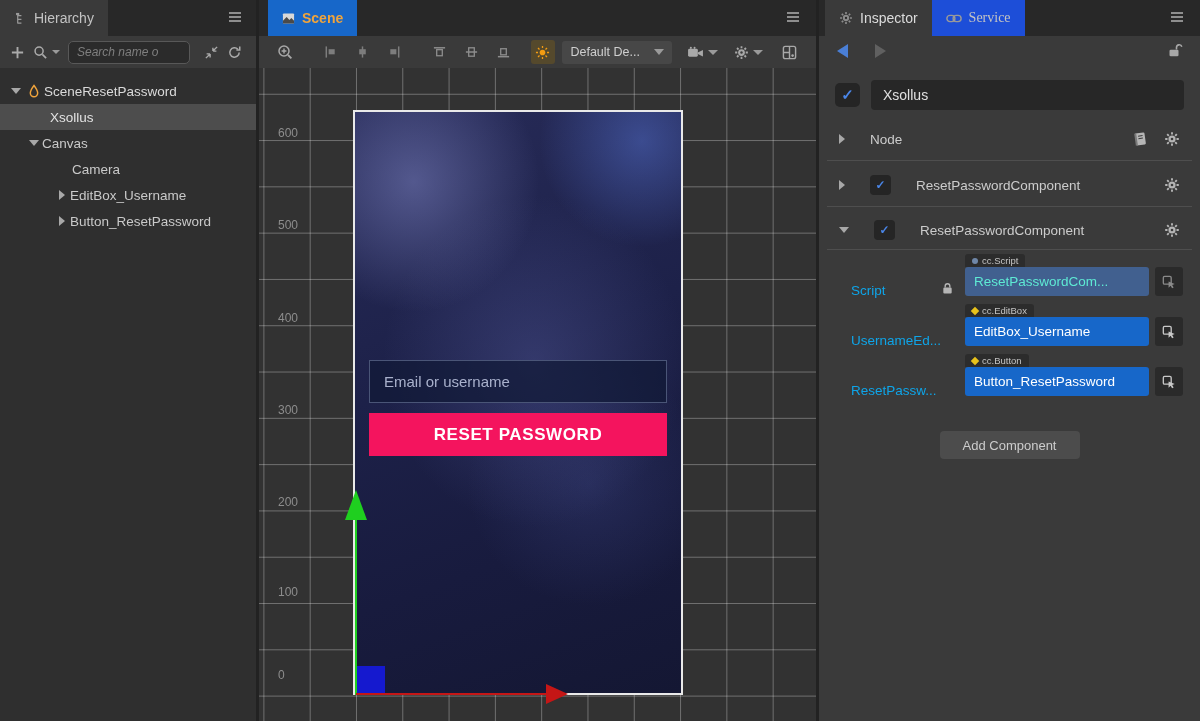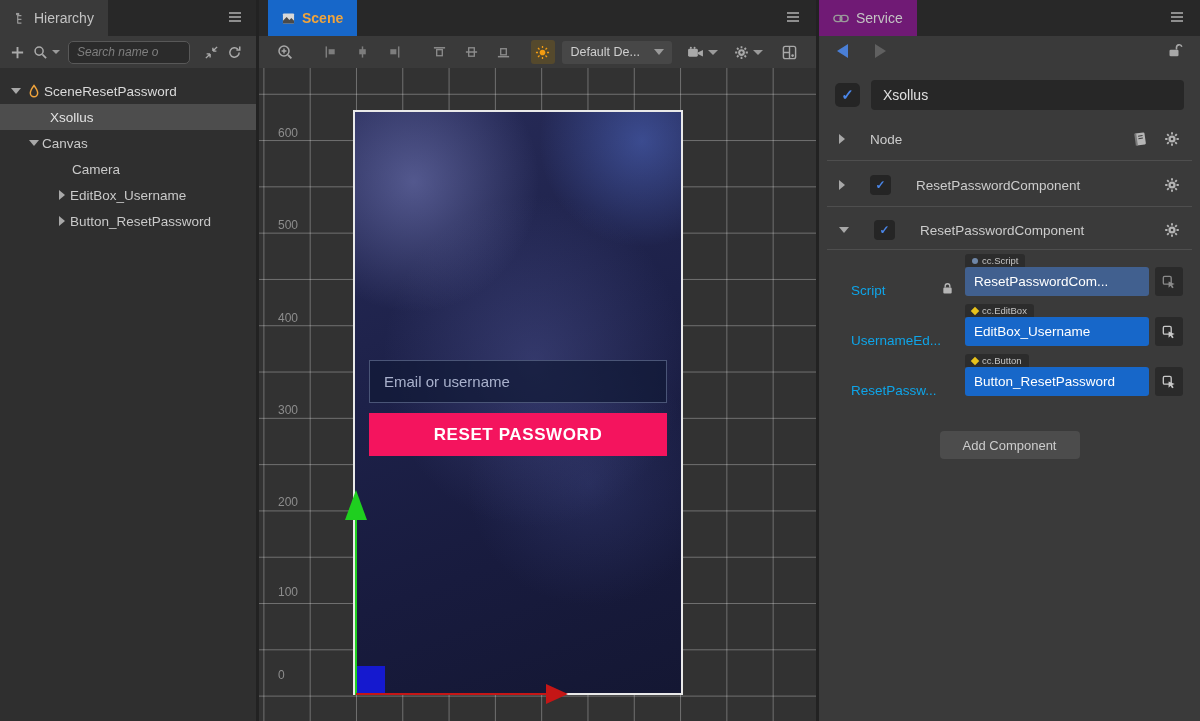--- a/index.html
+++ b/index.html
@@ -71,21 +71,21 @@
   .axis-y-head { position:absolute; left:86px; top:422px; width:0; height:0;
       border-left:11px solid transparent; border-right:11px solid transparent; border-bottom:30px solid #1fcf1f; }
   .axis-x-line { position:absolute; left:97px; top:625px; width:190px; height:2px; background:#c51616; }
   .axis-x-head { position:absolute; left:287px; top:616px; width:0; height:0;
       border-top:10px solid transparent; border-bottom:10px solid transparent; border-left:22px solid #c51616; }
   .origin-square { position:absolute; left:98px; top:598px; width:28px; height:28px; background:#1519cf; }
 
   
   #inspector { position:absolute; left:819px; top:0; width:381px; height:721px; background:#3a3a3a; }
   #inspector .tab-active { background:#3a3a3a; color:#dcdcdc; }
-  #inspector .tab-service { background:#701a75; }
+  #inspector .tab-service { background:#1d4ed8;font-family:Liberation Serif, serif; }
   .insp-nav { position:absolute; top:36px; left:0; right:0; height:30px; }
   .nav-back { position:absolute; left:18px; top:8px; width:0; height:0;
       border-top:7px solid transparent; border-bottom:7px solid transparent; border-right:11px solid #4a7fd6; }
   .nav-fwd { position:absolute; left:56px; top:8px; width:0; height:0;
       border-top:7px solid transparent; border-bottom:7px solid transparent; border-left:11px solid #606060; }
   .unlock { position:absolute; right:16px; top:7px; color:#a8a8a8; }
 
   .name-row { position:absolute; top:80px; left:0; right:0; height:30px; }
   .checkbox { position:absolute; left:16px; top:3px; width:25px; height:24px; background:#252525;
       border-radius:5px; display:flex; align-items:center; justify-content:center;
@@ -104,21 +104,21 @@
       white-space:nowrap; overflow:hidden; }
   .prop-lock { position:absolute; left:122px; top:16px; color:#b5b5b5; }
   .prop-tag { position:absolute; left:146px; top:-12px; height:13px; background:#2c2c2c;
       border-radius:3px 3px 0 0; display:flex; align-items:center; gap:4px; padding:0 7px;
       font-size:9.5px; color:#c4c4c4; }
   .tag-dot-round { width:6px; height:6px; border-radius:50%; background:#6f87a8; }
   .tag-dot-diamond { width:6px; height:6px; background:#e8c21b; transform:rotate(45deg); }
   .prop-field { position:absolute; left:146px; top:1px; width:184px; height:29px; border-radius:3px;
       display:flex; align-items:center; padding:0 9px; font-size:13.5px; white-space:nowrap; overflow:hidden; }
   .field-ref { background:#1767c9; color:#ffffff; }
-  .field-disabled { background:#41608f; color:#ffffff; }
+  .field-disabled { background:#41608f; color:#5eead4; }
   .prop-pick { position:absolute; left:336px; top:1px; width:28px; height:29px; background:#2a2a2a;
       border-radius:3px; display:flex; align-items:center; justify-content:center; color:#c9c9c9; }
   .pick-dim { color:#8a8a8a; }
 
   .add-comp { position:absolute; left:50%; transform:translateX(-50%); top:431px; width:140px; height:28px;
       background:#4c4c4c; border-radius:4px; color:#cccccc; font-size:13px; display:flex;
       align-items:center; justify-content:center; }
 </style>
 </head>
 <body>
@@ -345,20 +345,30 @@
       <div class="axis-y-head"></div>
       <div class="axis-x-line"></div>
       <div class="axis-x-head"></div>
     </div>
   </div>
 
   <div class="vdiv" style="left:816px;"></div>
 
   <div id="inspector">
     <div class="tabbar">
+      <div class="tab tab-active" style="margin-left:6px;">
+        <span>
+          <svg viewBox="0 0 16 16" width="14" height="14">
+              <path d="M8 1.2v2.3M8 12.5v2.3M1.2 8h2.3M12.5 8h2.3M3.2 3.2l1.6 1.6M11.2 11.2l1.6 1.6M12.8 3.2l-1.6 1.6M4.8 11.2l-1.6 1.6" stroke="#8b8b8b" stroke-width="1.9"></path>
+              <circle cx="8" cy="8" r="3.6" fill="#8b8b8b"></circle>
+              <circle cx="8" cy="8" r="1.3" fill="#282828"></circle>
+            </svg>
+        </span>
+        <span>Inspector</span>
+      </div>
       <div class="tab tab-service">
         <span>
           <svg viewBox="0 0 18 10" width="16" height="9" fill="none" stroke="#9a9a9a" stroke-width="1.6">
               <rect x="1" y="1.5" width="9" height="7" rx="3.5"></rect>
               <rect x="8" y="1.5" width="9" height="7" rx="3.5"></rect>
             </svg>
         </span>
         <span>Service</span>
       </div>
       <span class="hamburger" style="right:16px;">

